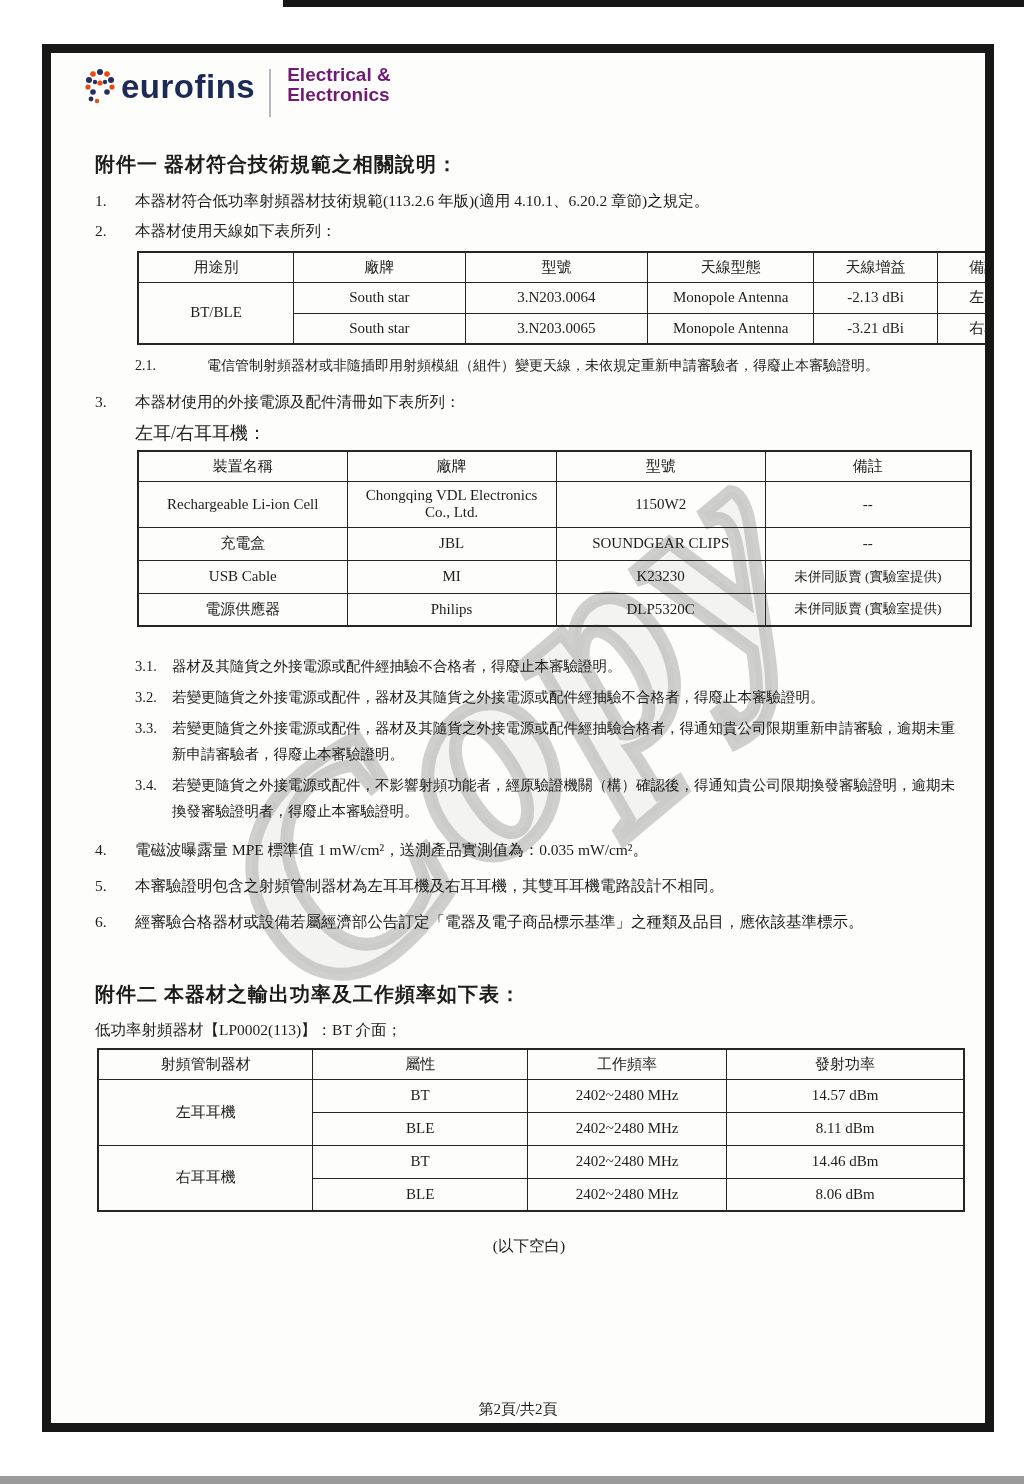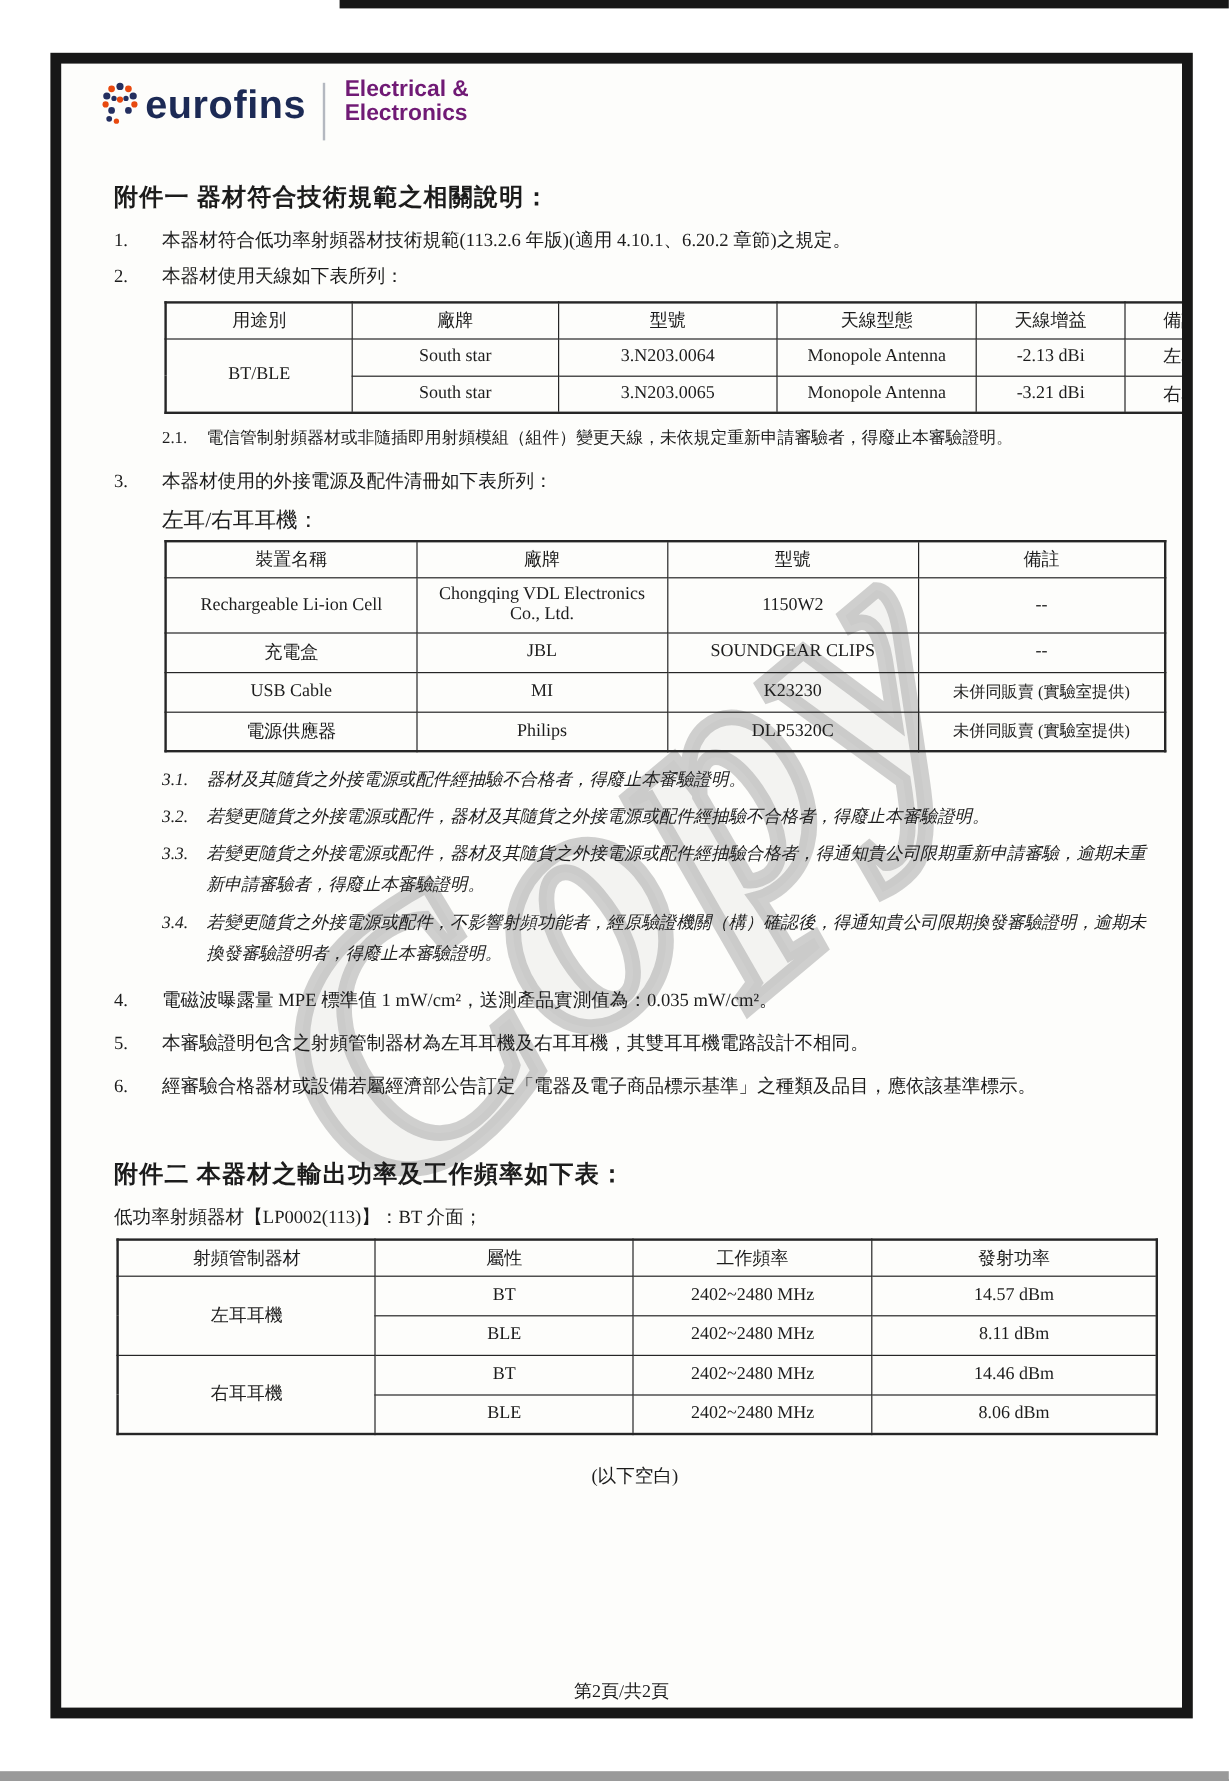--- a/index.html
+++ b/index.html
@@ -150,21 +150,21 @@
       <tr>
         <td>South star</td>
         <td>3.N203.0065</td>
         <td>Monopole Antenna</td>
         <td>-3.21 dBi</td>
         <td>右耳</td>
       </tr>
     </tbody>
       </table>
 
-    <div class="hnote" style="margin-top:8px; font-size:14px;">
+    <div class="hnote" style="margin-top:8px; font-size:14px;gap:35px;">
       <span class="hnum">2.1.</span>
       <span class="hbody">電信管制射頻器材或非隨插即用射頻模組（組件）變更天線，未依規定重新申請審驗者，得廢止本審驗證明。</span>
     </div>
 
     <div class="item">
       <span class="num">3.</span>
       <span class="itext">本器材使用的外接電源及配件清冊如下表所列：</span>
     </div>
     <div class="subline">左耳/右耳耳機：</div>
 
@@ -202,21 +202,21 @@
       </tr>
       <tr>
         <td>電源供應器</td>
         <td>Philips</td>
         <td>DLP5320C</td>
         <td class="tsmall">未併同販賣 (實驗室提供)</td>
       </tr>
     </tbody>
       </table>
 
-    <div style="margin-top:10px;font-style:italic;">
+    <div style="margin-top:26px;">
       <div class="hnote">
         <span class="hnum">3.1.</span>
         <span class="hbody">器材及其隨貨之外接電源或配件經抽驗不合格者，得廢止本審驗證明。</span>
       </div>
       <div class="hnote">
         <span class="hnum">3.2.</span>
         <span class="hbody">若變更隨貨之外接電源或配件，器材及其隨貨之外接電源或配件經抽驗不合格者，得廢止本審驗證明。</span>
       </div>
       <div class="hnote">
         <span class="hnum">3.3.</span>

